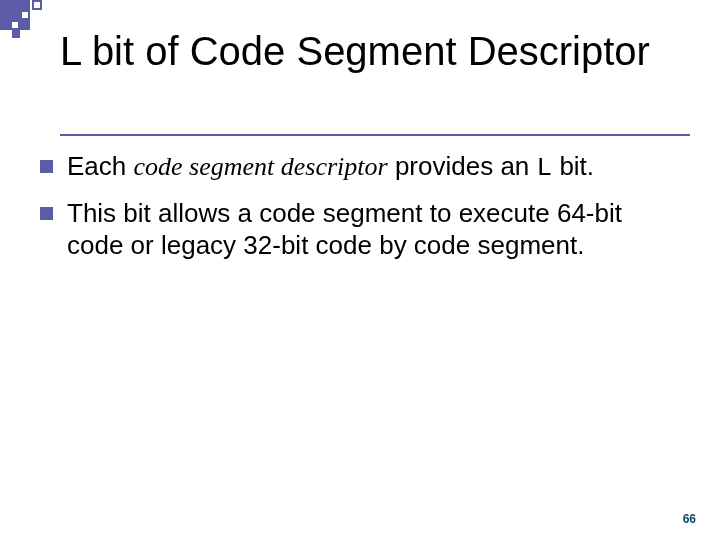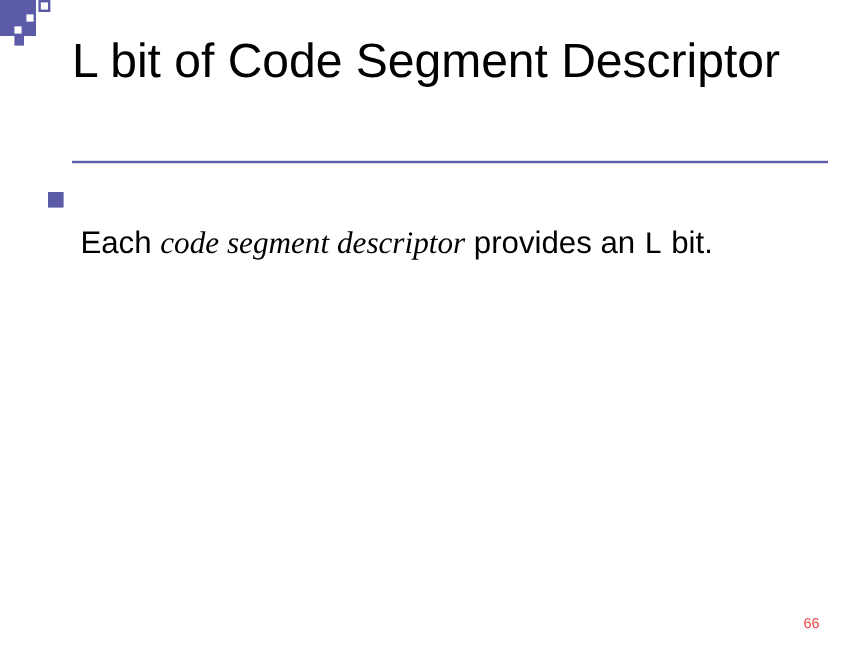--- a/index.html
+++ b/index.html
@@ -57,30 +57,30 @@
     color: #000;
   }
   .bullet-mark {
     flex: 0 0 auto;
     width: 13px;
     height: 13px;
     background: #5b5ba8;
     margin-top: 10px;
     margin-right: 14px;
   }
-  .bullet-text { flex: 1 1 auto; margin-top: 36px; }
+  .bullet-text { flex: 1 1 auto; }
   .italic { font-style: italic; font-family: "Times New Roman", serif; }
   .mono { font-family: "Courier New", monospace; }
   .pagenum {
     position: absolute;
     bottom: 14px;
-    right: 37px;
+    right: 24px;
     font-size: 12px;
-    font-weight: normal;
-    color: #ef4444;
+    font-weight: bold;
+    color: #0c4a6e;
   }
 </style>
 </head>
 <body>
 
 <div class="deco">
   <div class="sq" style="top:0;left:0;width:20px;height:20px;"></div>
   <div class="sq" style="top:0;left:20px;width:10px;height:10px;"></div>
   <div class="sq outline" style="top:10px;left:20px;width:10px;height:10px;"></div>
   <div class="sq" style="top:20px;left:0;width:10px;height:10px;"></div>
@@ -96,16 +96,20 @@
 
 <div class="content">
 
   <div class="bullet-item">
     <div class="bullet-mark"></div>
     <div class="bullet-text">
       <span>Each </span><span class="italic">code segment descriptor</span><span> provides an </span><span class="mono">L</span><span> bit.</span>
     </div>
   </div>
 
+  <div class="bullet-item">
+    <div class="bullet-mark"></div>
+    <div class="bullet-text">This bit allows a code segment to execute 64-bit code or legacy 32-bit code by code segment.</div>
+  </div>
 
 </div>
 
 <div class="pagenum">66</div>
 
 </body></html>

